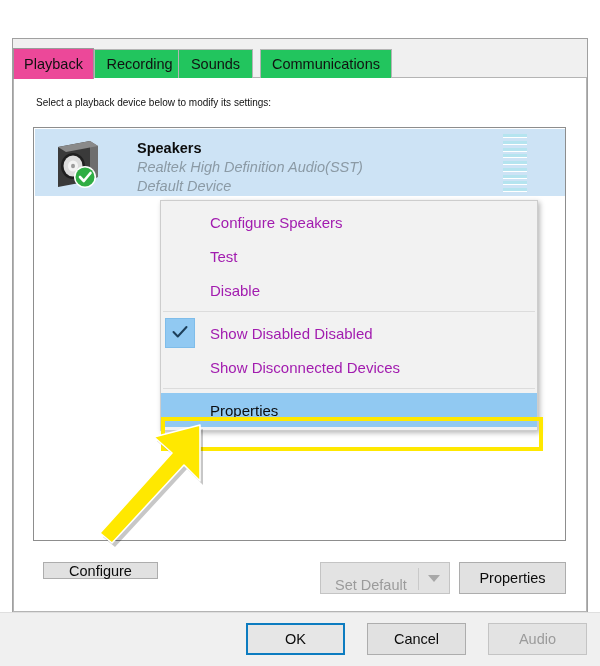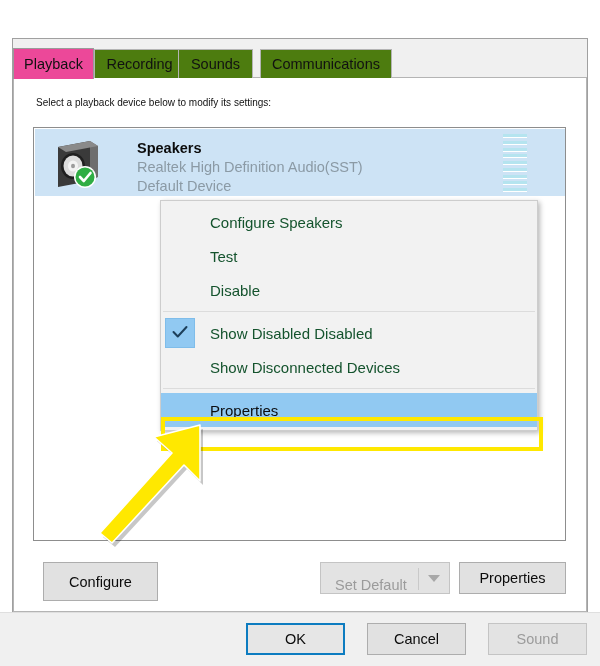--- a/index.html
+++ b/index.html
@@ -73,21 +73,21 @@
   .tab {
     position: absolute;
     top: 1px;
     height: 29px;
     box-sizing: border-box;
     font-size: 14.5px;
     color: #111;
     display: flex;
     align-items: center;
     justify-content: center;
-    background: #4d7c0f;
+    background: #22c55e;
     border: 1px solid #b4b4b4;
     border-bottom: none;
     cursor: default;
     white-space: nowrap;
   }
   .tab.selected {
     background: #ec4899;
     top: 0px;
     height: 31px;
     border-color: #9a9a9a;
@@ -141,20 +141,21 @@
   #device-name {
     font-size: 14.5px;
     color: #0c0c0c;
     font-weight: 700;
     line-height: 19px;
   }
   .device-sub {
     font-size: 14.5px;
     color: #8b9aa5;
     line-height: 19px;
+    font-style: italic;
   }
   #volume-meter {
     position: absolute;
     left: 468px; top: 5px;
     width: 24px; height: 58px;
     display: flex;
     flex-direction: column;
     justify-content: space-between;
   }
   .vol-seg {
@@ -191,21 +192,21 @@
     box-sizing: border-box;
   }
   .mi-check.on {
     background: #91c9f2;
     border: 1px solid #7fbdea;
   }
   .mi-check svg { display:block; margin: 6px auto 0 auto; }
   .mi-label {
     margin-left: 49px;
     font-size: 15px;
-    color: #14532d;
+    color: #a21caf;
     white-space: nowrap;
   }
   .mi.highlighted { background: #91c9f2; }
   .mi.highlighted .mi-label { color: #0b0d10; }
   .msep {
     height: 1px;
     background: #dcdcdc;
     margin: 4px 2px 4px 2px;
   }
 
@@ -244,21 +245,21 @@
   .btn.disabled {
     color: #9b9b9b;
     background: #e3e3e3;
     border-color: #c4c4c4;
   }
   .btn.default {
     background: #e6e6e6;
     border: 2px solid #0d7cc0;
   }
 
-  #btn-configure { left: 43px; top: 562px; width: 115px; height: 39px; }
+  #btn-configure { left: 43px; top: 562px; width: 115px; height: 17px; }
   #btn-setdefault {
     left: 320px; top: 562px; width: 130px; height: 32px;
     justify-content: flex-start; padding-left: 14px; align-items: flex-end;
   }
   #sd-divider {
     position: absolute;
     right: 30px; top: 5px;
     width: 1px; height: 22px;
     background: #c9c9c9;
   }
@@ -414,16 +415,16 @@
 
   <div id="footer"></div>
 
   <div class="btn default" id="btn-ok">
     <span>OK</span>
   </div>
   <div class="btn" id="btn-cancel">
     <span>Cancel</span>
   </div>
   <div class="btn disabled" id="btn-apply">
-    <span>Sound</span>
+    <span>Audio</span>
   </div>
 
 </div>
 
 </body></html>

